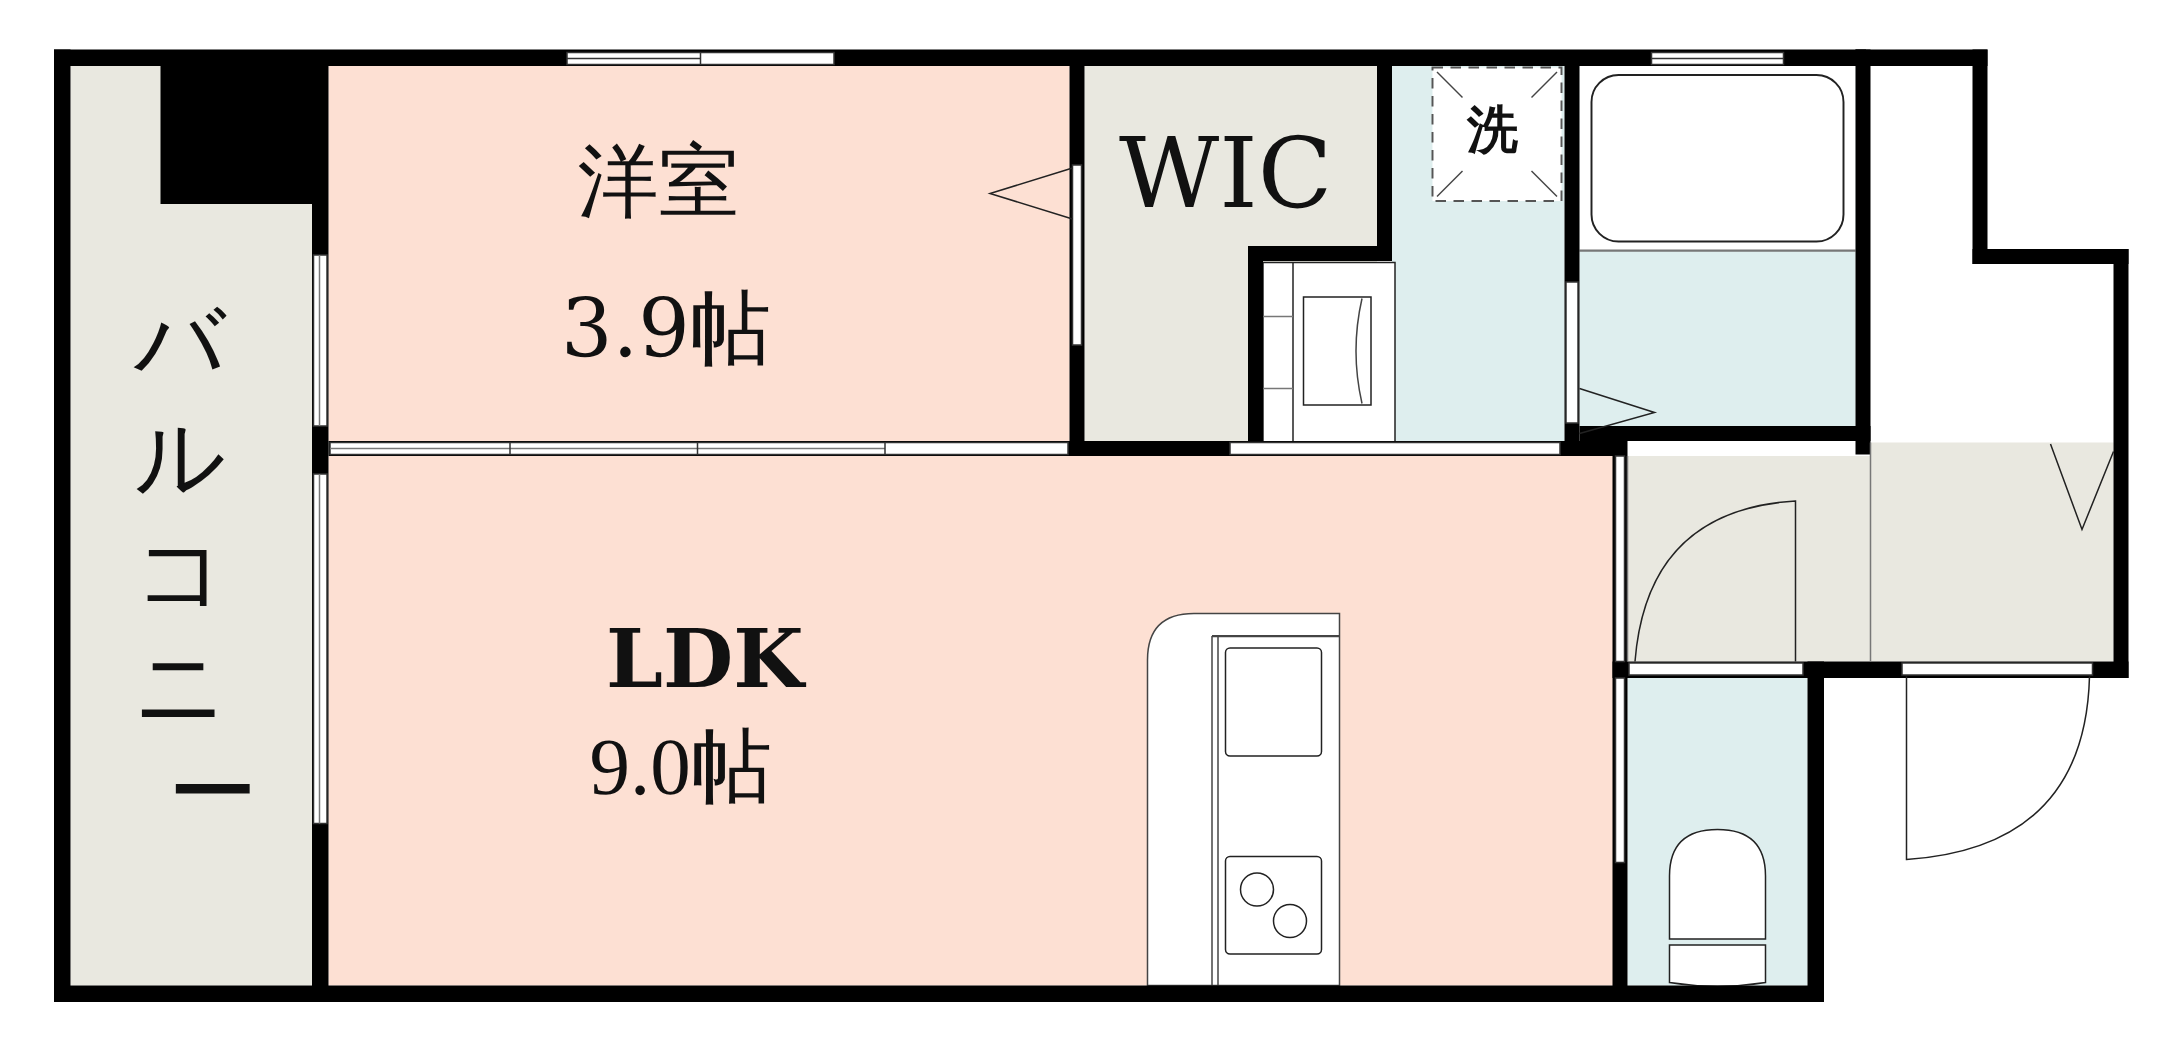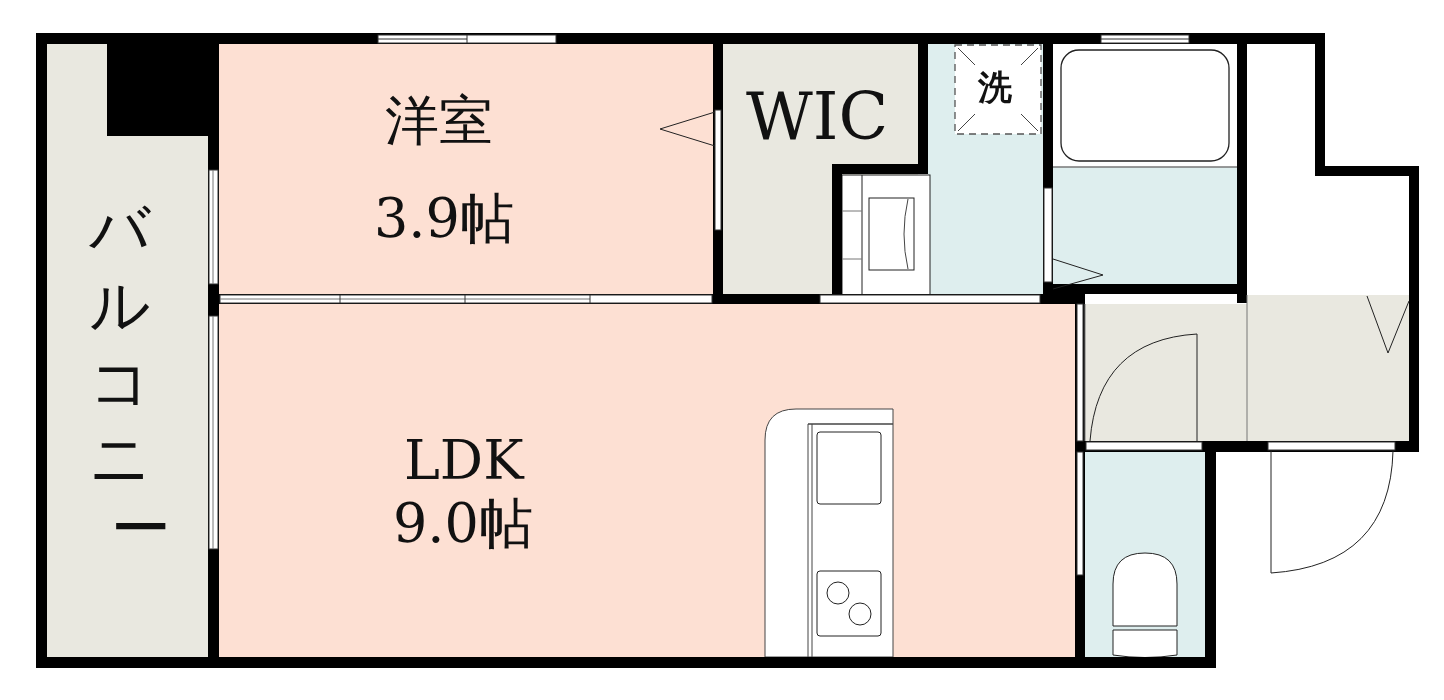--- a/index.html
+++ b/index.html
@@ -108,22 +108,22 @@
     <path d="M1367 296 L1388 353 L1409 301"></path>
     <path d="M1197 441 L1197 334 Q1098 340 1090 441"></path>
     <path d="M1271 451 L1271 573 Q1390 565 1393 451"></path>
     <path d="M1085 304 L1085 441" stroke="#777"></path>
     <path d="M1247 295 L1247 441" stroke="#777"></path>
   </g>
 </svg>
 
 <div class="lbl room-lbl" style="left:385px; top:94px;">洋室</div>
 <div class="lbl room-lbl" style="left:374px; top:160px;margin-top:32px;">3.9帖</div>
-<div class="lbl room-lbl" style="left:404px; top:434px;">LDK</div>
-<div class="lbl room-lbl" style="left:393px; top:497px;">9.0帖</div>
+<div class="lbl room-lbl" style="left:404px; top:412px;font-weight:bold;">LDK</div>
+<div class="lbl room-lbl" style="left:393px; top:484px;font-family:Liberation Serif, serif;">9.0帖</div>
 <div class="lbl wic-lbl" style="left:746px; top:84px;">WIC</div>
 <div class="lbl wash-lbl" style="left:978px; top:70px;">洗</div>
 
 <div class="lbl balc-lbl" style="left:85px; top:190px;">
   <div>バ</div>
   <div>ル</div>
   <div>コ</div>
   <div>ニ</div>
   <div style="writing-mode: vertical-rl; margin-left:18px;">ー</div>
 </div>

